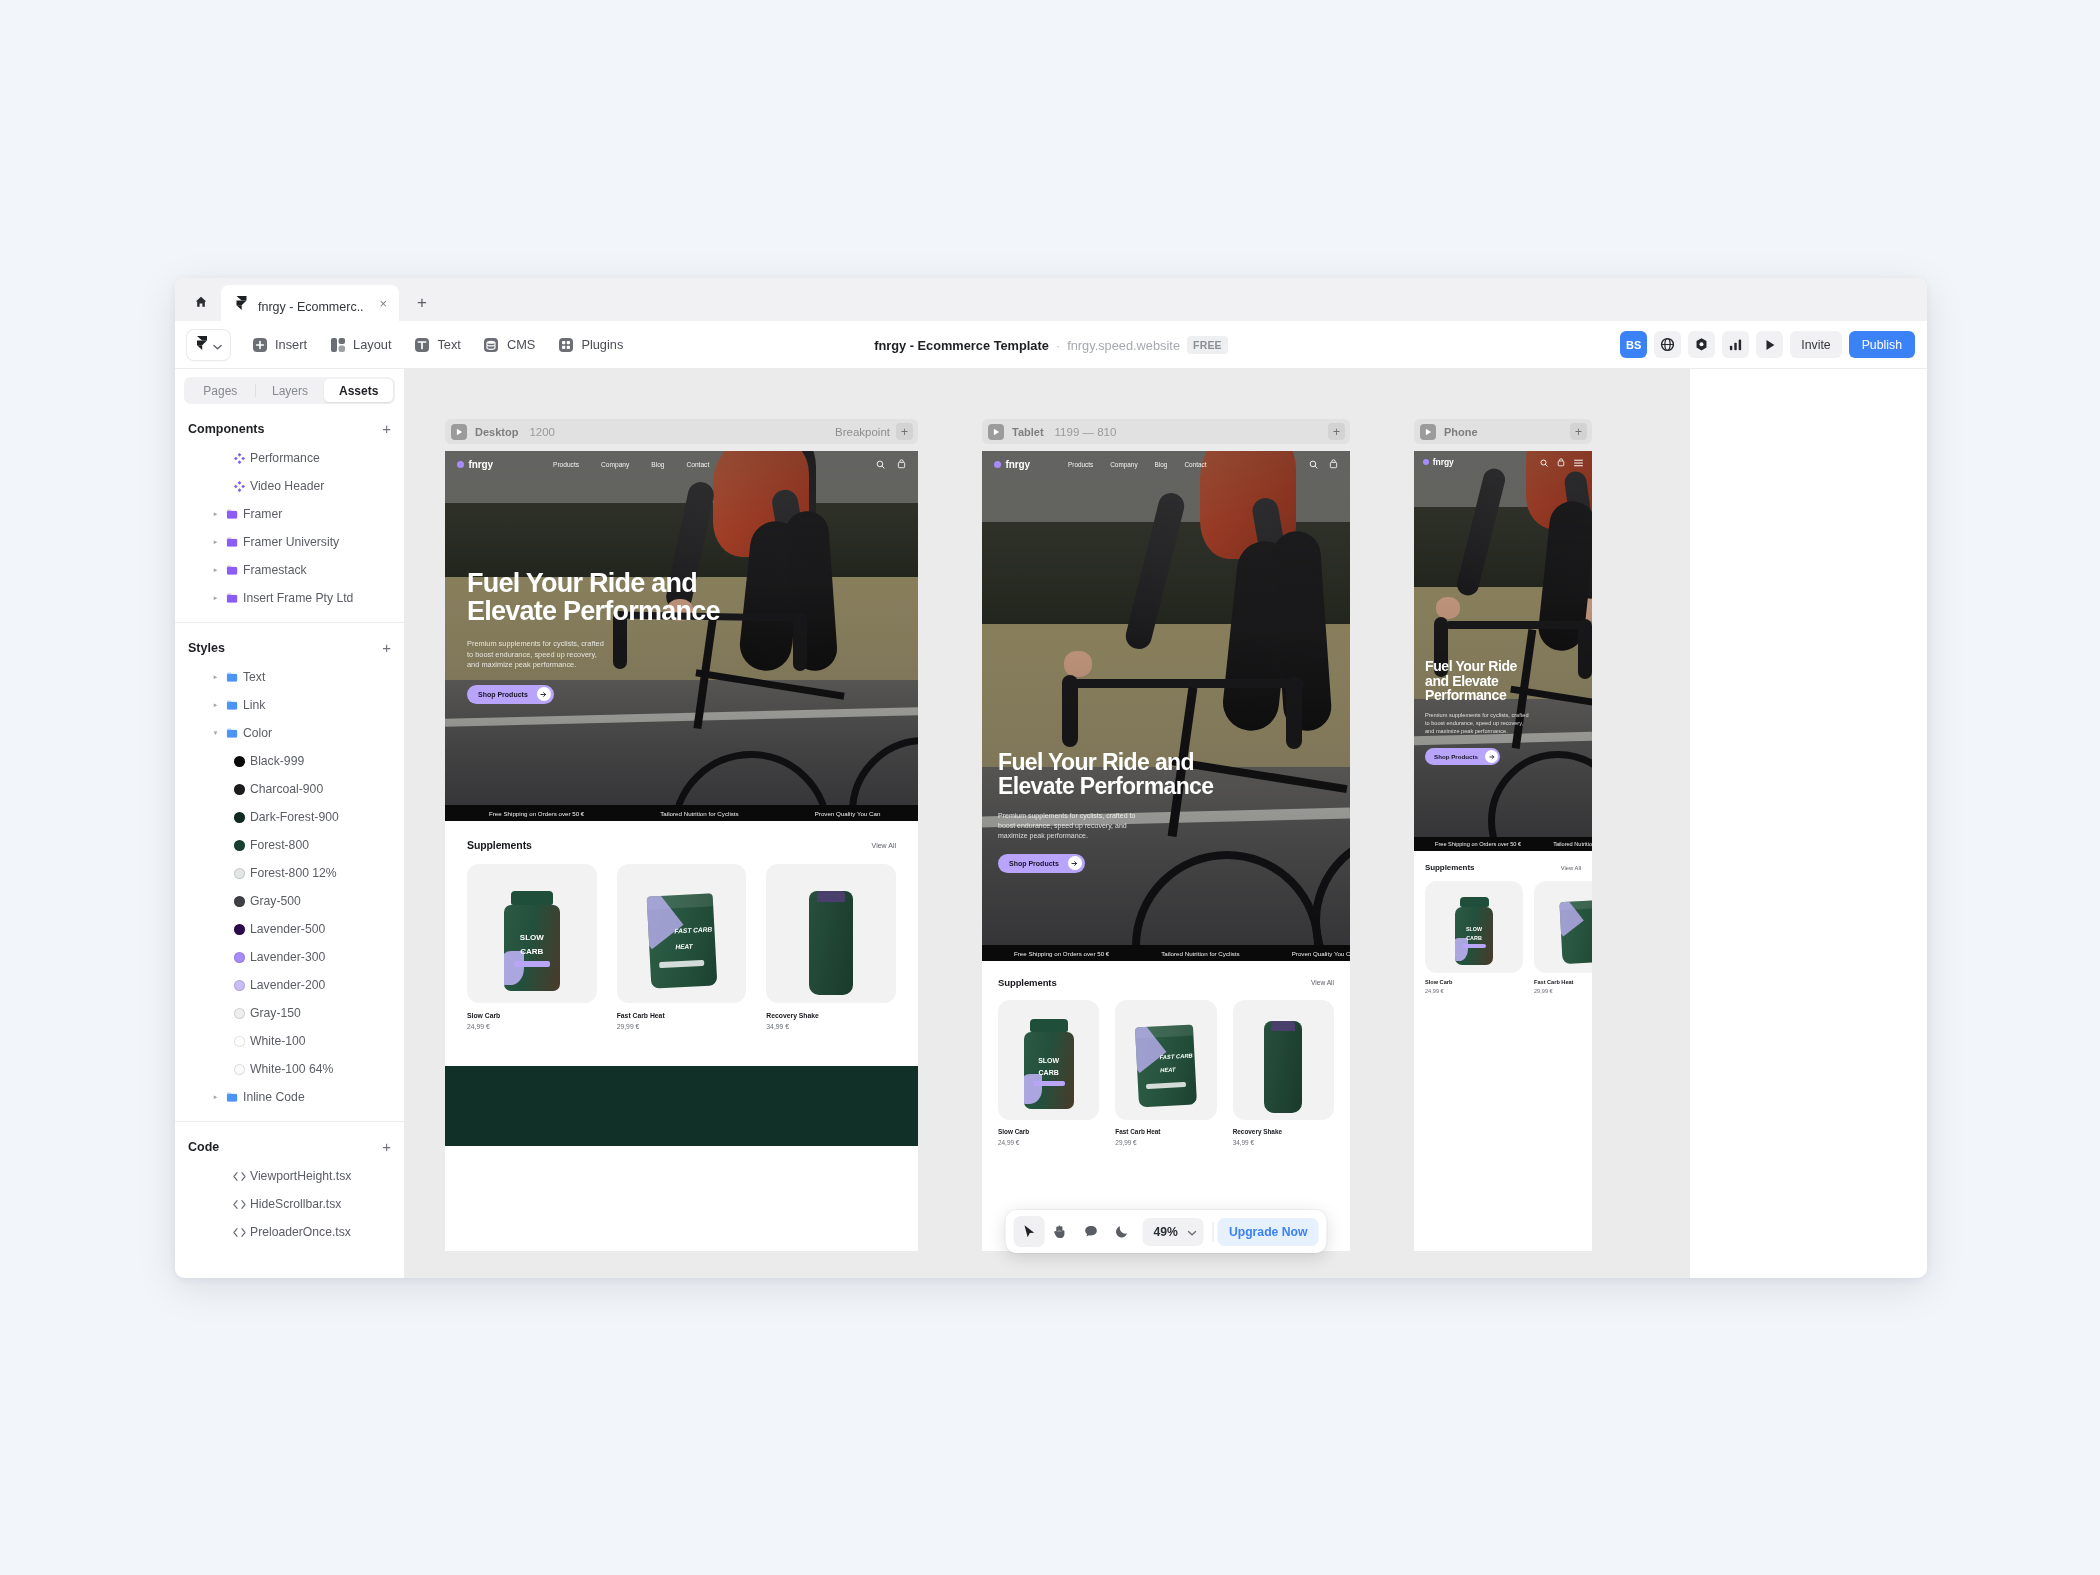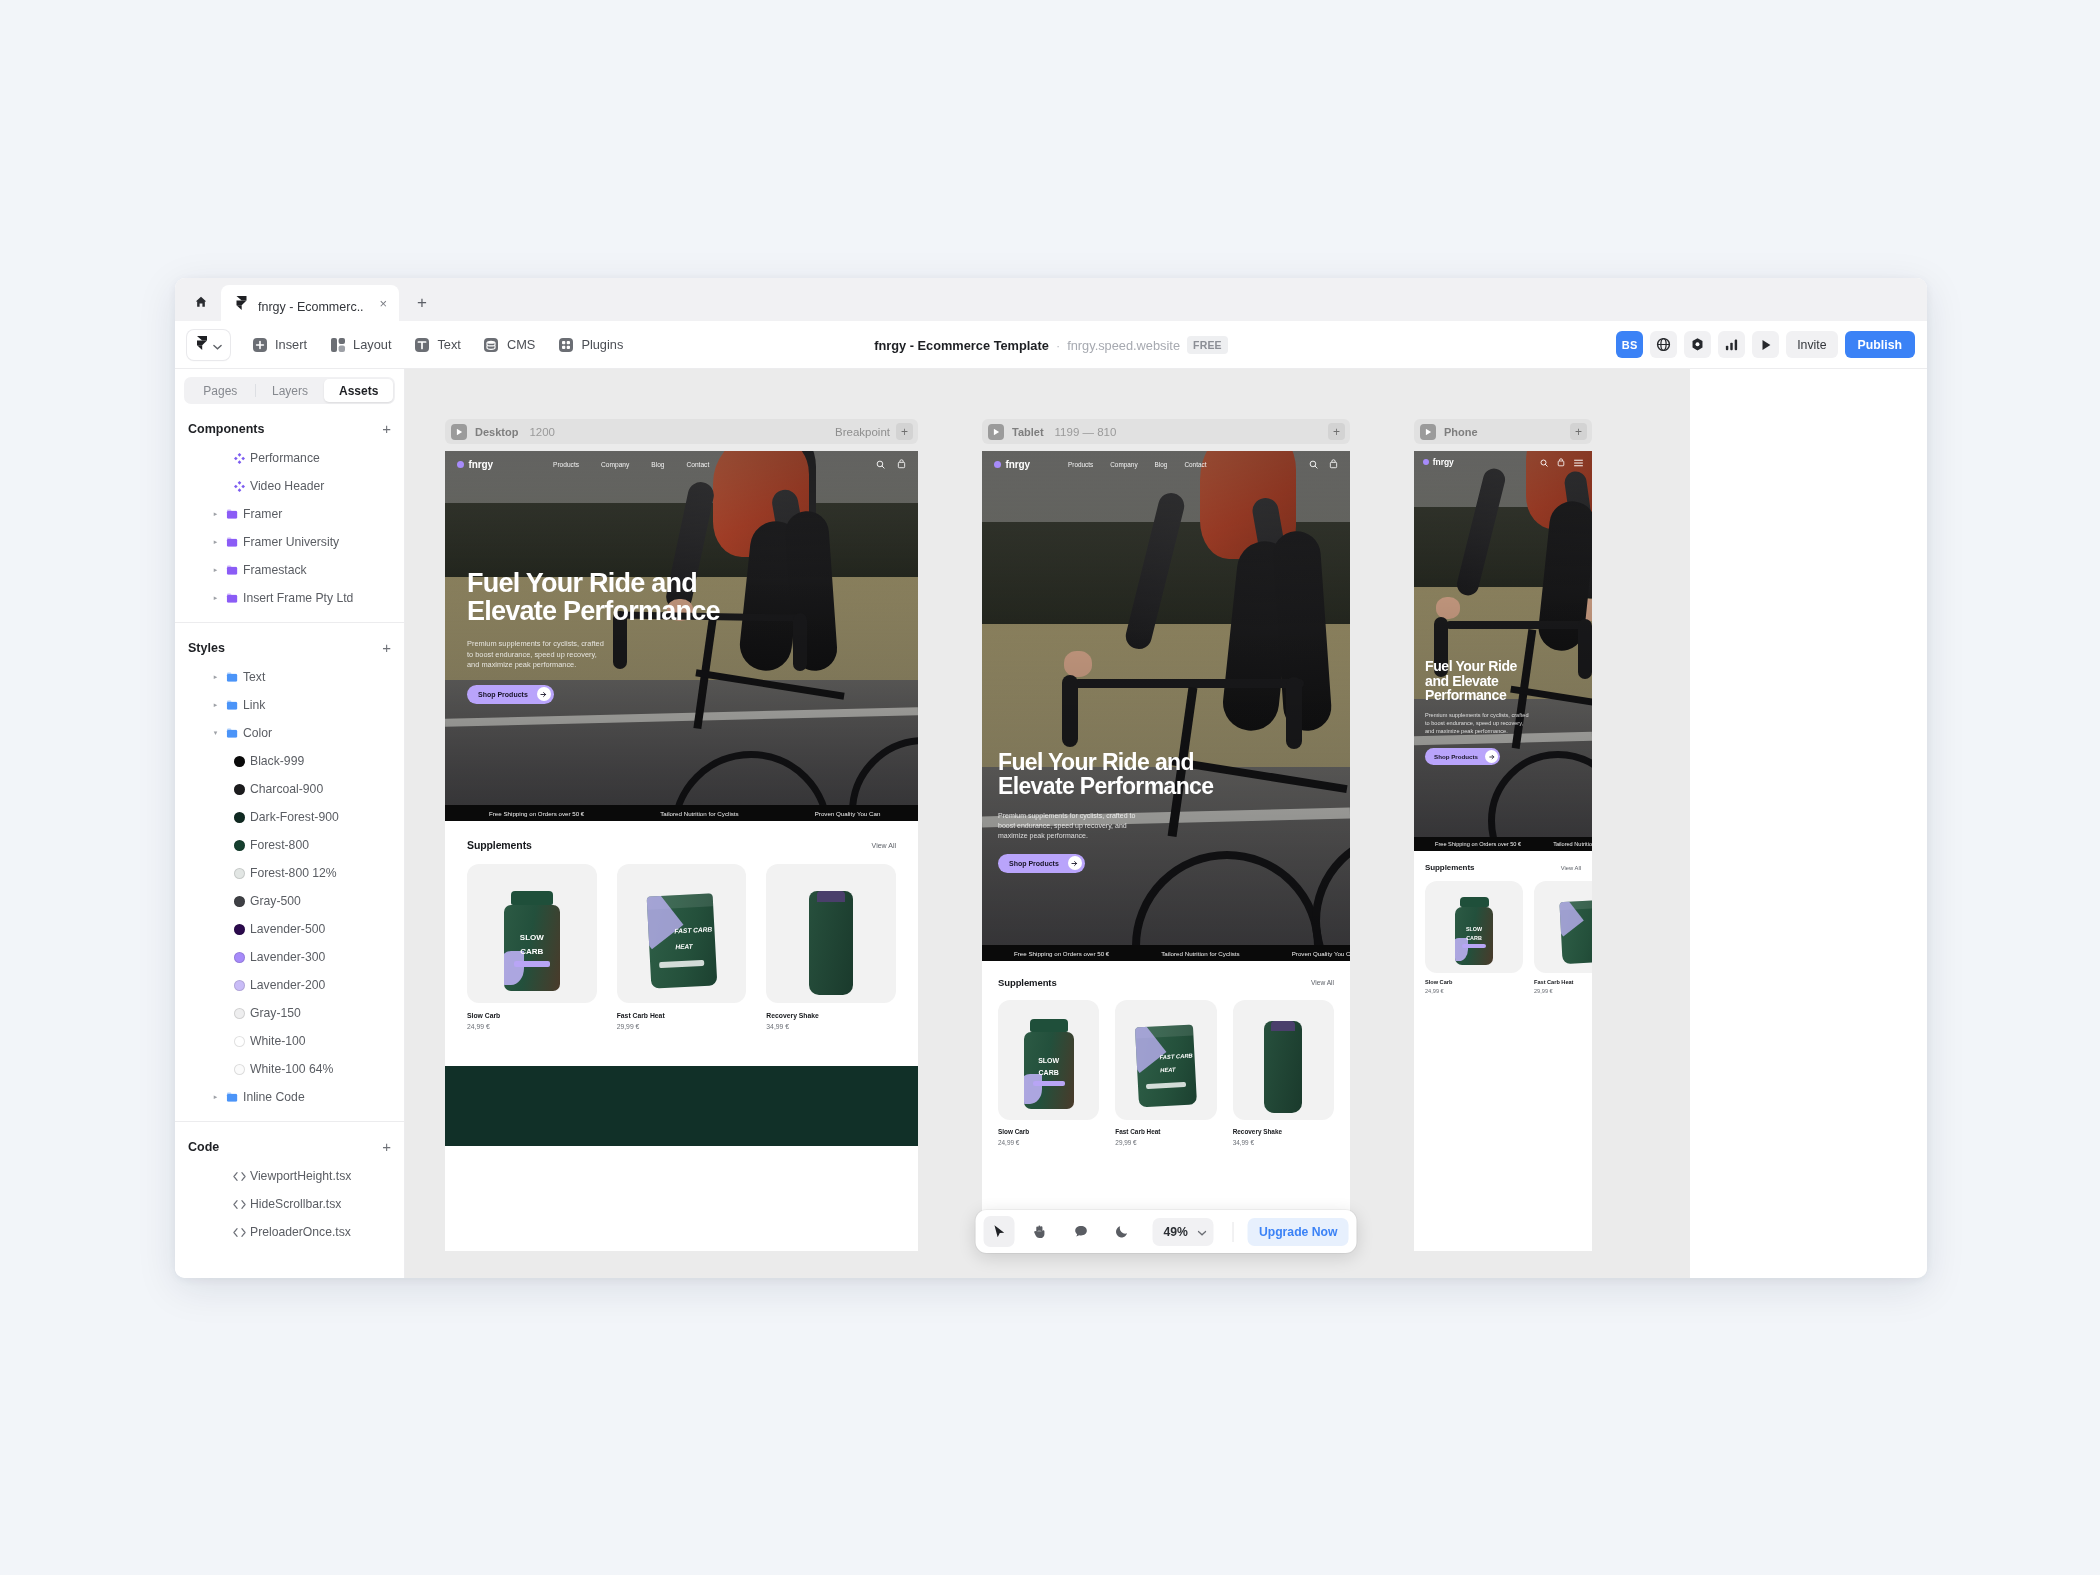--- a/index.html
+++ b/index.html
@@ -83,21 +83,21 @@
   .icon-btn {
     width: 27px; height: 27px; border-radius: 6px; background: #f1f1f3;
     display: flex; align-items: center; justify-content: center;
   }
   .invite-btn {
     height: 27px; padding: 0 11px; border-radius: 6px; background: #f1f1f3;
     display: flex; align-items: center; font-size: 12.3px; color: #34373c; font-weight: 400;
   }
   .publish-btn {
     height: 27px; padding: 0 13px; border-radius: 6px; background: #3b82f6;
-    display: flex; align-items: center; font-size: 12.3px; color: #ffffff; font-weight: 700;
+    display: flex; align-items: center; font-size: 12.3px; color: #ffffff; font-weight: 400;
   }
 
   
   .body-split { display: flex; height: calc(1000px - 43px - 48px); }
 
   
   .sidebar {
     width: 230px; flex: 0 0 230px; background: #ffffff;
     border-right: 1px solid #ececee; position: relative; overflow: hidden;
   }
@@ -252,21 +252,21 @@
 
   .green-sec { background:#113028; }
   .green-h2 { color:#f2f4f1; font-weight:700; text-align:center; letter-spacing:-.02em; line-height:1.1; }
   .green-p { color:rgba(240,244,238,.66); text-align:center; line-height:1.45; }
   .green-card { background:#e9e9e7; border-radius:10px; }
 
   
   .bottom-bar {
     position: absolute; left: 50%; transform: translateX(-50%);
     bottom: 25px; height: 43px; display: flex; align-items: center;
-    background: #ffffff; border-radius: 11px; padding: 0 8px; gap: 10px;
+    background: #ffffff; border-radius: 11px; padding: 0 8px; gap: 0;
     box-shadow: 0 4px 18px rgba(0,0,0,.14), 0 0 0 1px rgba(0,0,0,.04);
     z-index: 20;
   }
   .bb-tool {
     width: 31px; height: 31px; border-radius: 7px;
     display: flex; align-items: center; justify-content: center;
   }
   .bb-tool.active { background: #f0f0f2; }
   .zoom-pill {
     display: flex; align-items: center; gap: 10px; height: 28px;

